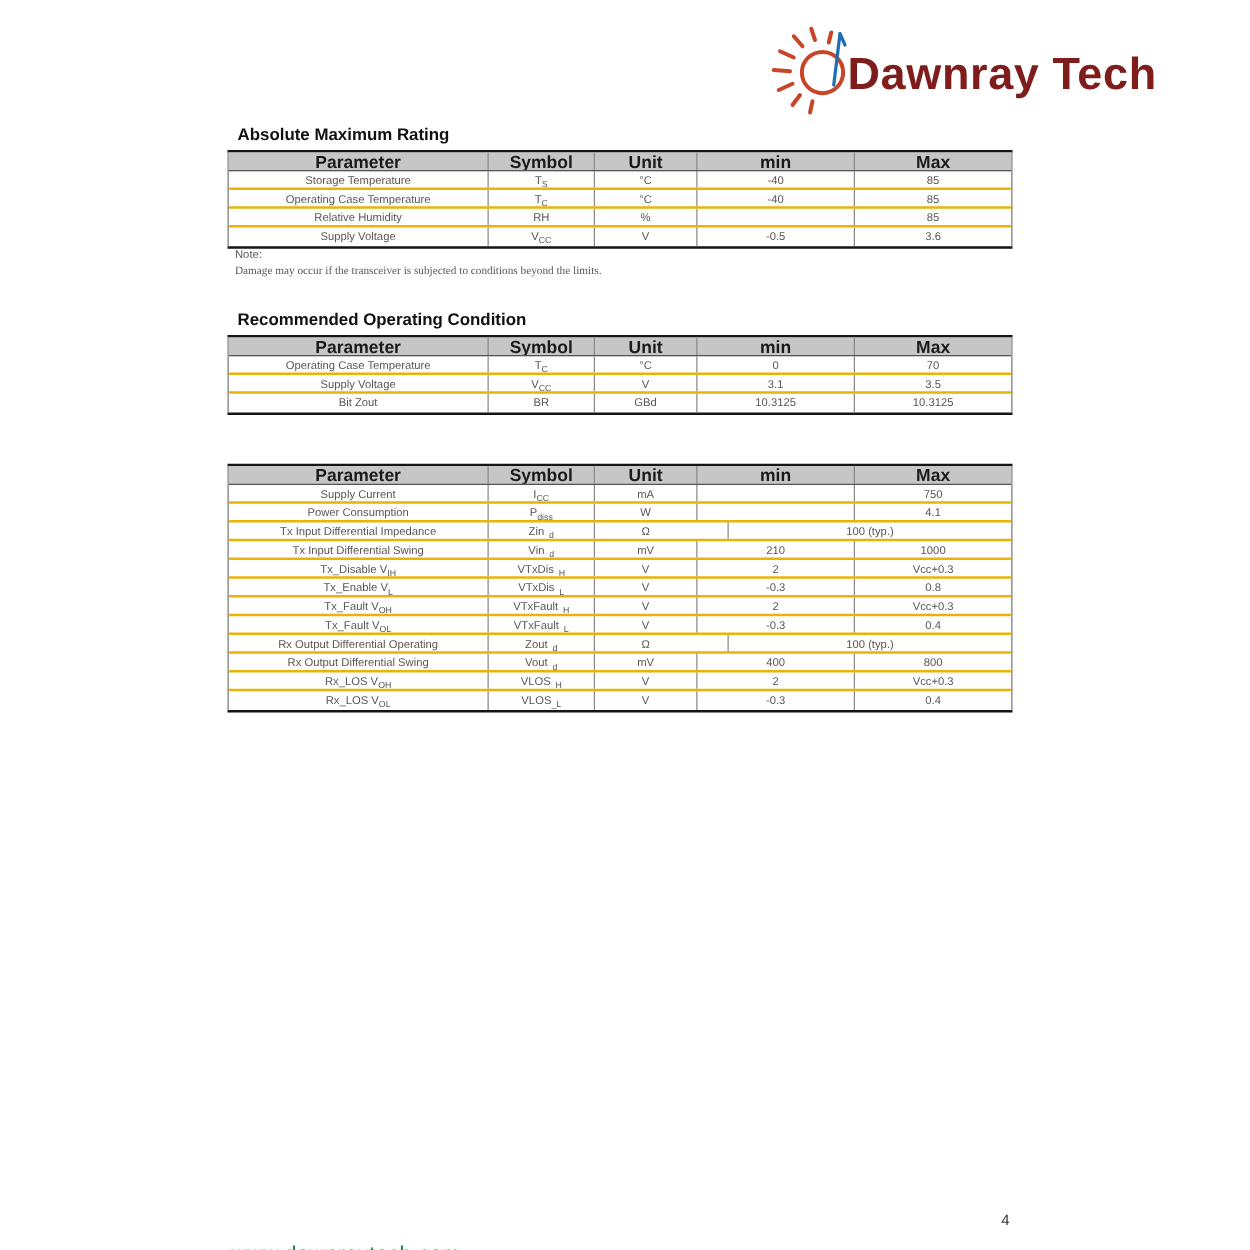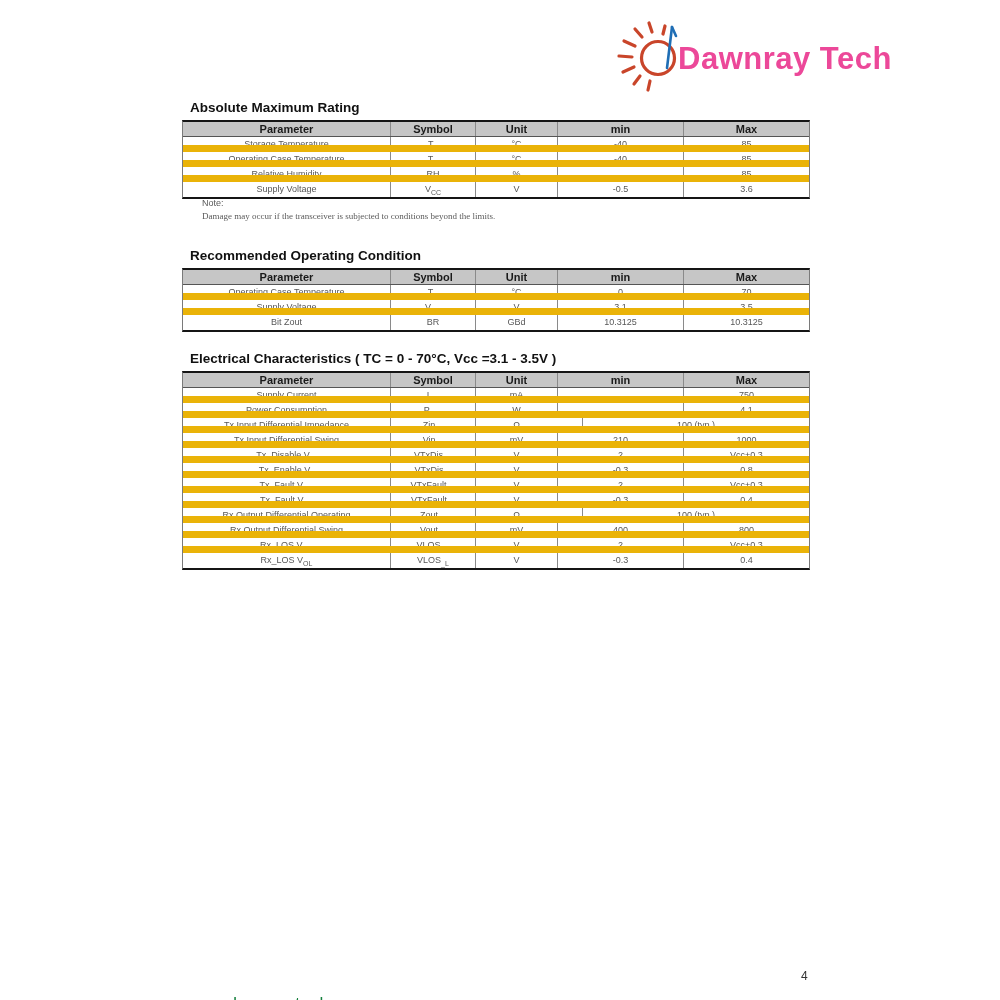--- a/index.html
+++ b/index.html
@@ -18,23 +18,23 @@
   .logo {
     position: absolute;
     top: 12px;
     left: 608px;
     display: flex;
     align-items: center;
     height: 80px;
   }
   .logo svg { display: block; }
   .brand-text {
-    font-size: 31px;
+    font-size: 36px;
     font-weight: bold;
-    color: #ec4899;
+    color: #7f1d1d;
     letter-spacing: 0.5px;
     margin-left: -14px;
     margin-top: 14px;
   }
 
   
   .sec-title {
     position: absolute;
     left: 190px;
     font-size: 13.5px;
@@ -59,47 +59,47 @@
     background: #fff;
   }
   #table-0 { top: 120px; }
   #table-1 { top: 268px; }
   #table-2 { top: 371px; }
 
   .trow {
     display: grid;
     grid-template-columns: 207px 85px 82px 126px 126px;
     height: 15px;
-    border-bottom: 7px solid #eab308;
+    border-bottom: 2px solid #eab308;
   }
   .trow:last-child { border-bottom: none; }
   .thead { background: #c6c6c6; border-bottom: 1px solid #555; }
   .tc {
     font-size: 9px;
     line-height: 13px;
     color: #575757;
     text-align: center;
     border-left: 1px solid #8a8a8a;
     overflow: hidden;
     white-space: nowrap;
     padding-top: 1px;
   }
   .tc:first-child { border-left: none; }
   .thead .tc {
     font-weight: bold;
     color: #1a1a1a;
-    font-size: 11px;
+    font-size: 14px;
   }
   .cspan { grid-column: 4 / 6; margin-left: 25px; }
   .tc sub { font-size: 7px; line-height: 0; }
 
   
   .note-label, .note-text {
     position: absolute;
-    left: 202px;
+    left: 188px;
     font-size: 9px;
     color: #5a5a5a;
     white-space: nowrap;
   }
   .note-label { top: 198px; }
   .note-text  { top: 211px; font-family: Liberation Serif, serif; }
 
   
   .footer-url {
     position: absolute;
@@ -143,21 +143,20 @@
           <line x1="64" y1="17" x2="59" y2="58"></line>
           <path d="M 64 17 L 68 26"></path>
         </g>
       </svg>
     </span>
     <span class="brand-text">Dawnray Tech</span>
   </div>
 
   <div class="sec-title" id="title-0">Absolute Maximum Rating</div>
   <div class="sec-title" id="title-1">Recommended Operating Condition</div>
-  <div class="sec-title" id="title-2">Electrical Characteristics ( TC = 0 - 70°C, Vcc =3.1 - 3.5V )</div>
 
   <div class="dtable" id="table-0">
       <div class="trow thead">
         <div class="tc">Parameter</div>
         <div class="tc">Symbol</div>
         <div class="tc">Unit</div>
         <div class="tc">min</div>
         <div class="tc">Max</div>
       </div>
       <div class="trow">

